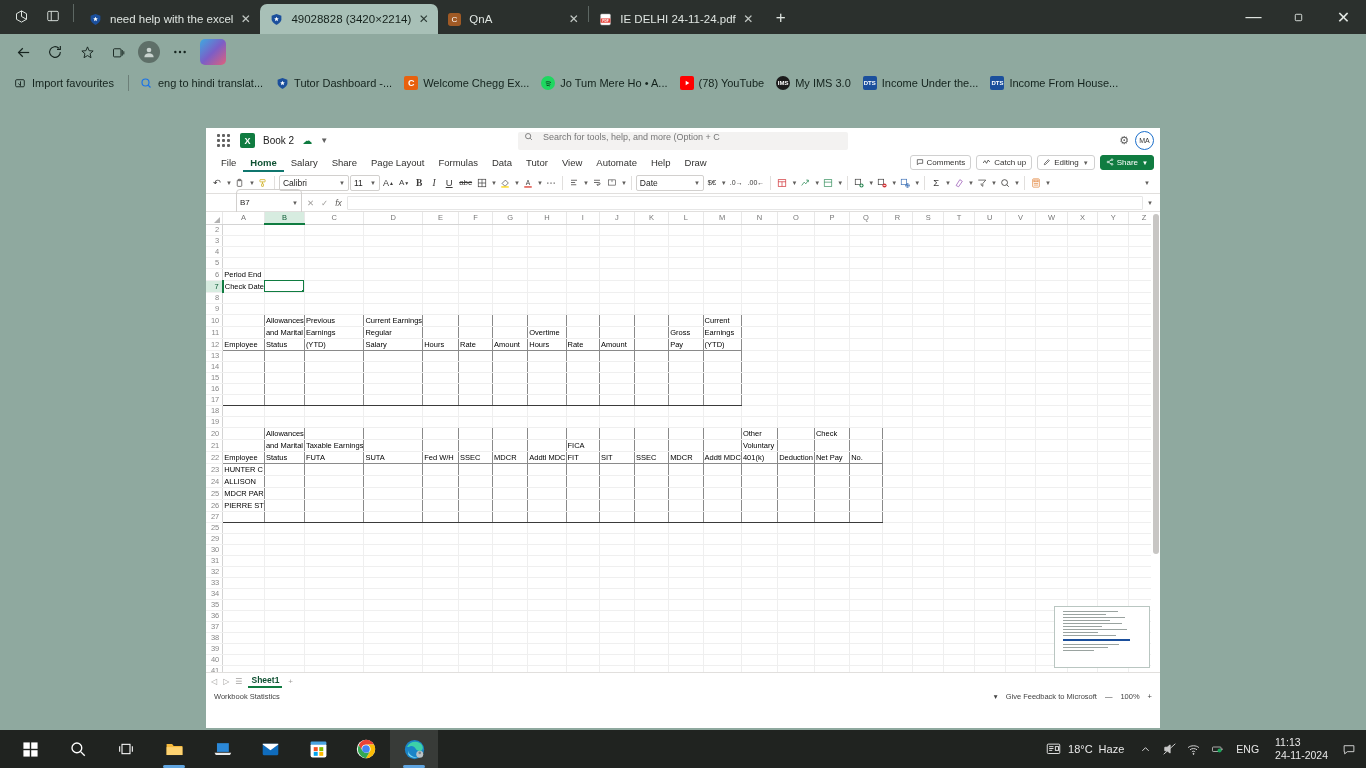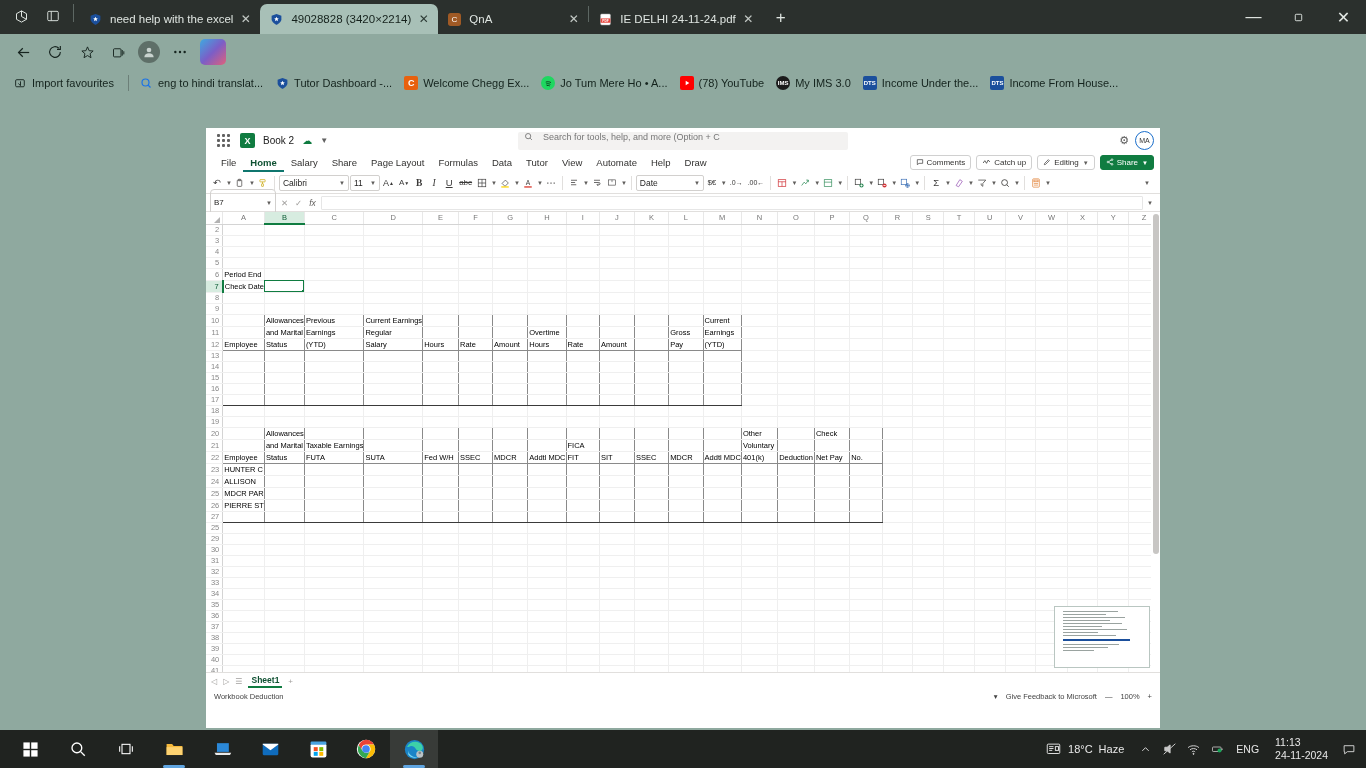--- a/index.html
+++ b/index.html
@@ -123,21 +123,21 @@
   .fontbox { width: 70px; height: 16px; border: 1px solid #d2d0ce; border-radius:2px; font-size: 8.5px;
      display:flex; align-items:center; padding: 0 3px; color:#201f1e; }
   .fontbox .v { flex:1 1 auto; overflow:hidden; white-space:nowrap;}
   .sizebox { width: 30px; }
   .numbox { width: 68px; }
 
   
   .fbar { height: 18px; display: flex; align-items: center; padding: 0 4px; gap: 3px;
     border-bottom: 1px solid #e1dfdd; }
   .namebox { width: 66px; height: 28px; border: 1px solid #d2d0ce; border-radius:4px; font-size:8px;
-    display:flex; align-items:center; padding: 0 3px; color:#201f1e;}
+    display:flex; align-items:center; padding: 0 3px; color:#201f1e;margin-left:26px;}
   .namebox .v { flex: 1 1 auto; }
   .fbtn { width: 11px; font-size: 8.5px; color: #a19f9d; text-align:center;}
   .finput { flex: 1 1 auto; height: 14px; border: 1px solid #e6e6e6; border-radius: 1px; background:#fff;}
 
   
   .gridwrap { position: relative; height: 460px; overflow: hidden; background: #fff; }
   table.grid { border-collapse: collapse; table-layout: fixed; }
   table.grid td, table.grid th { padding: 0; margin: 0; }
   .colhead { height: 12px; background: #fff; font-size: 7.5px; color: #777; text-align: center;
     font-weight: normal; border-right: 1px solid #e8e8e8; border-bottom: 1px solid #d4d4d4; }
@@ -1889,21 +1889,21 @@
     </div>
 
     <div class="sheetbar">
       <span class="sb-ic">◁</span>
       <span class="sb-ic">▷</span>
       <span class="sb-ic">☰</span>
       <span class="sheettab">Sheet1</span>
       <span class="sb-ic">+</span>
     </div>
     <div class="statusbar">
-      <span>Workbook Deduction</span>
+      <span>Workbook Statistics</span>
       <span class="statusright">
         <span>▾</span>
         <span>Give Feedback to Microsoft</span>
         <span>—</span>
         <span>100%</span>
         <span>+</span>
       </span>
     </div>
   </div>
 

